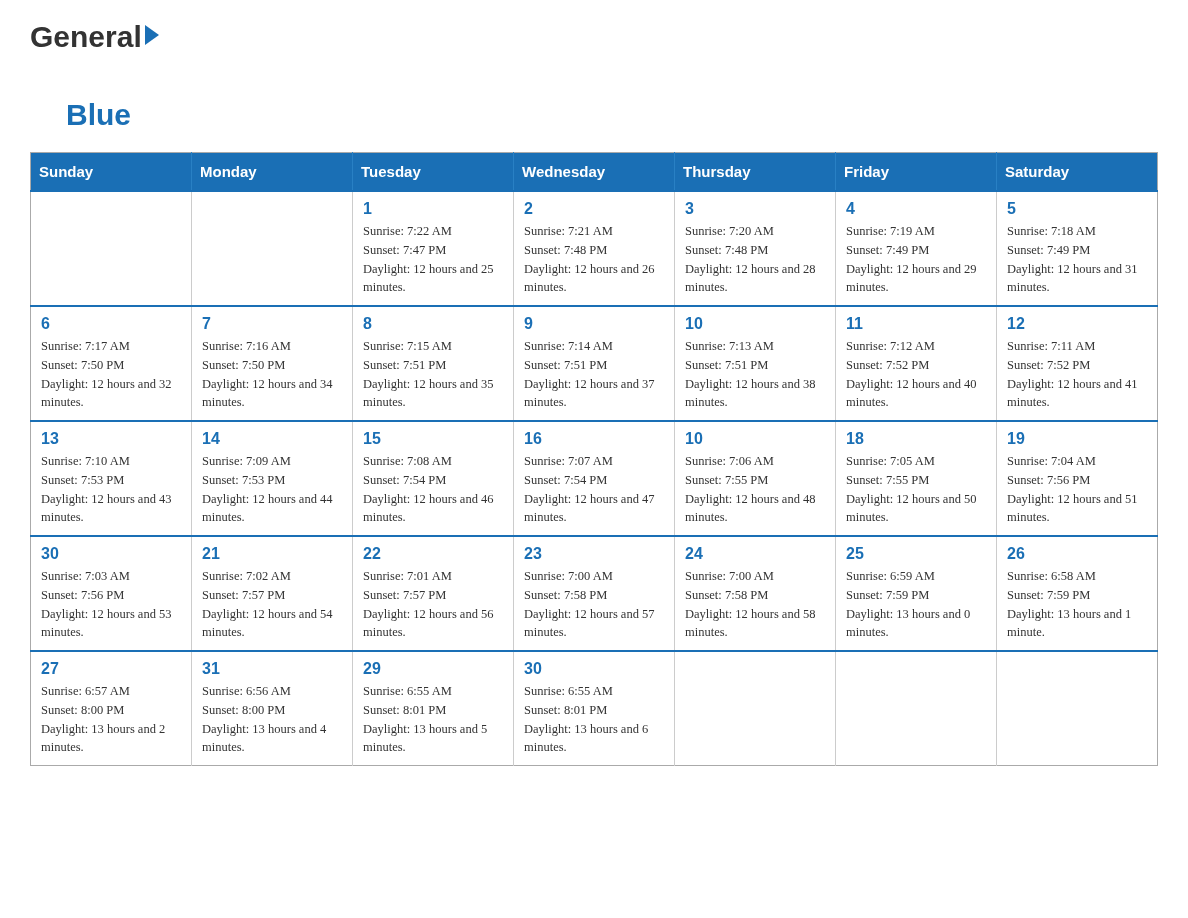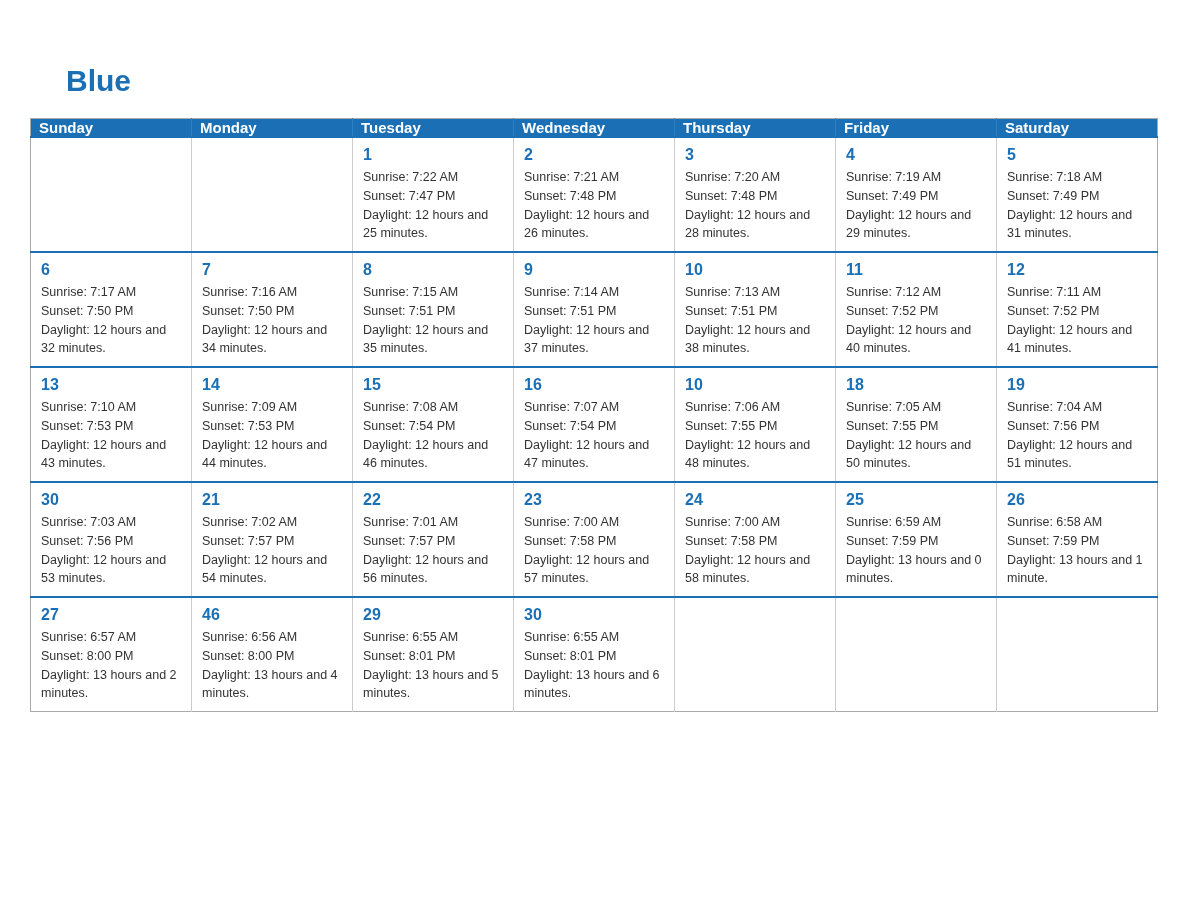--- a/index.html
+++ b/index.html
@@ -42,21 +42,21 @@
       border-collapse: collapse;
       border: 1px solid #aaa;
     }
     .calendar thead tr {
       background-color: #1a6fb5;
     }
     .calendar thead th {
       color: #fff;
       font-size: 15px;
       font-weight: bold;
-      padding: 0 8px;
+      padding: 10px 8px;
       text-align: left;
       border-right: 1px solid #2980c4;
     }
     .calendar thead th:last-child {
       border-right: none;
       margin-left: 10px;
     }
     .calendar tbody tr {
       border-top: 2px solid #1a6fb5;
     }
@@ -76,30 +76,37 @@
     .day-num {
       font-size: 16px;
       font-weight: bold;
       color: #1a6fb5;
       margin-bottom: 4px;
     }
     .day-info {
       font-size: 12.5px;
       color: #333;
       line-height: 1.5;
+      font-family: Liberation Serif, serif;
     }
     .empty-cell {
       background: #fff;
     }
   </style>
 </head>
 <body>
 
 <div class="header">
   <div class="logo">
+    <div style="display:flex;align-items:center;">
+      <span style="font-size:30px;font-weight:bold;color:#333;">General</span>
+      <div style="display:inline-block;margin:0 2px 0 3px;position:relative;top:-2px;">
+        <div style="width:0;height:0;border-left:14px solid #1a6fb5;border-top:10px solid transparent;border-bottom:10px solid transparent;"></div>
+      </div>
+    </div>
     <div style="margin-left:36px;margin-top:44px;">
       <span style="font-size:30px;font-weight:bold;color:#1a6fb5;">Blue</span>
     </div>
   </div>
   <div class="title-block">
     <h1></h1>
     <h2></h2>
   </div>
 </div>
 
@@ -229,21 +236,21 @@
           <div class="day-num">26</div>
           <div class="day-info">Sunrise: 6:58 AM<br>Sunset: 7:59 PM<br>Daylight: 13 hours and 1 minute.</div>
         </td>
       </tr>
       <tr>
         <td>
           <div class="day-num">27</div>
           <div class="day-info">Sunrise: 6:57 AM<br>Sunset: 8:00 PM<br>Daylight: 13 hours and 2 minutes.</div>
         </td>
         <td>
-          <div class="day-num">46</div>
+          <div class="day-num">31</div>
           <div class="day-info">Sunrise: 6:56 AM<br>Sunset: 8:00 PM<br>Daylight: 13 hours and 4 minutes.</div>
         </td>
         <td>
           <div class="day-num">29</div>
           <div class="day-info">Sunrise: 6:55 AM<br>Sunset: 8:01 PM<br>Daylight: 13 hours and 5 minutes.</div>
         </td>
         <td>
           <div class="day-num">30</div>
           <div class="day-info">Sunrise: 6:55 AM<br>Sunset: 8:01 PM<br>Daylight: 13 hours and 6 minutes.</div>
         </td>

